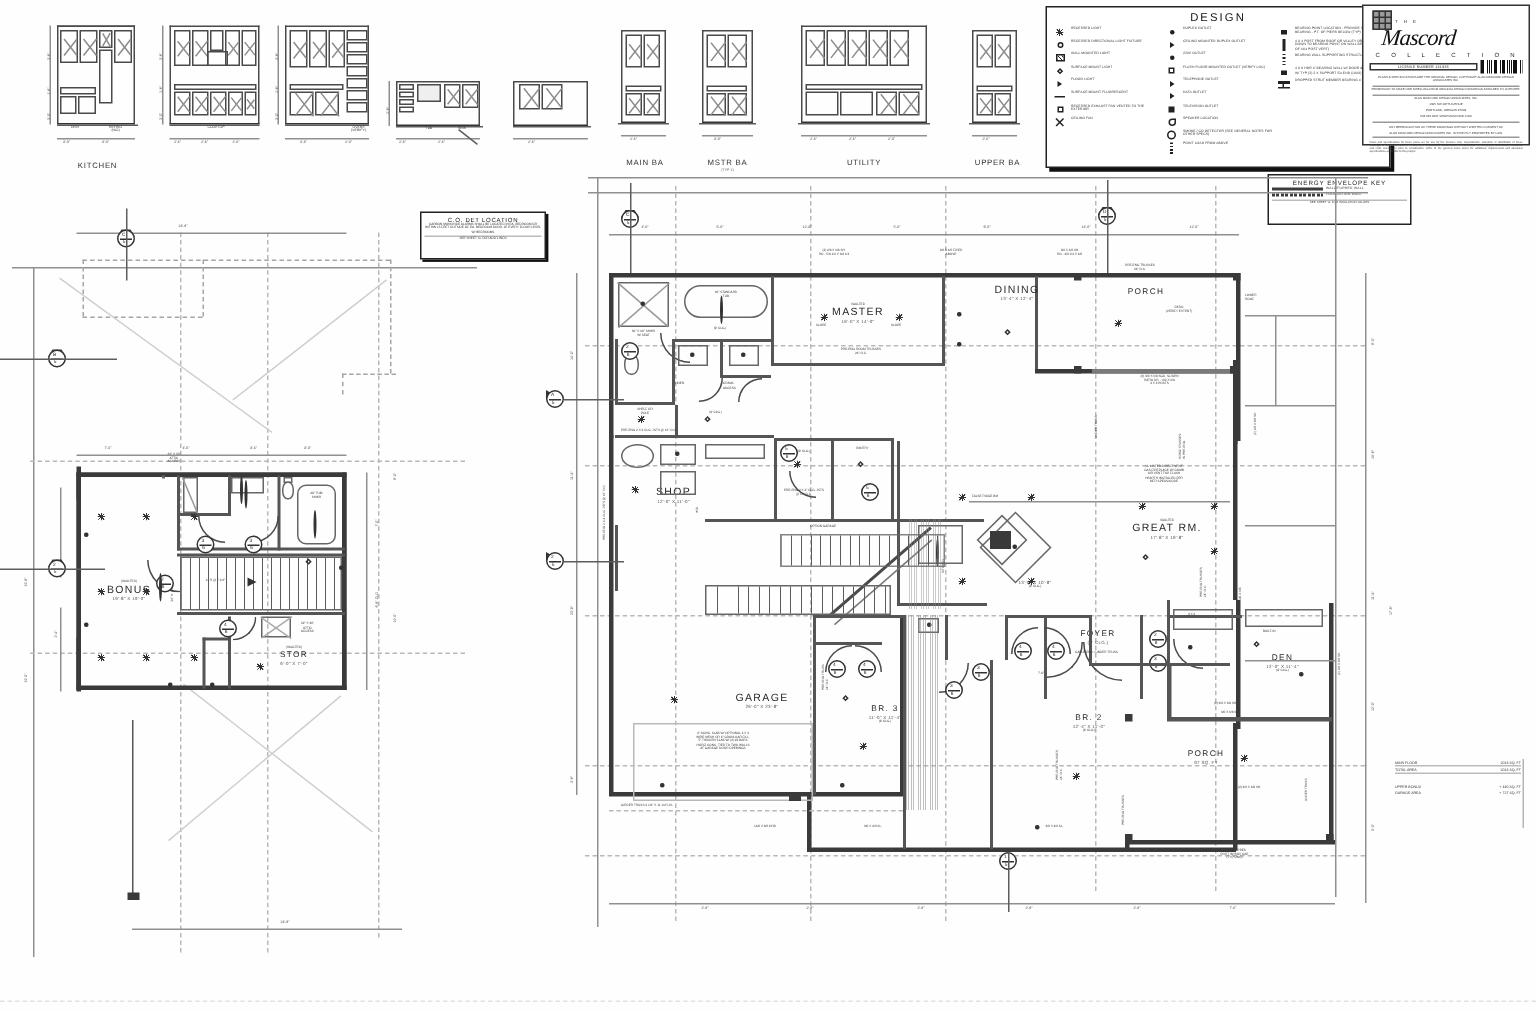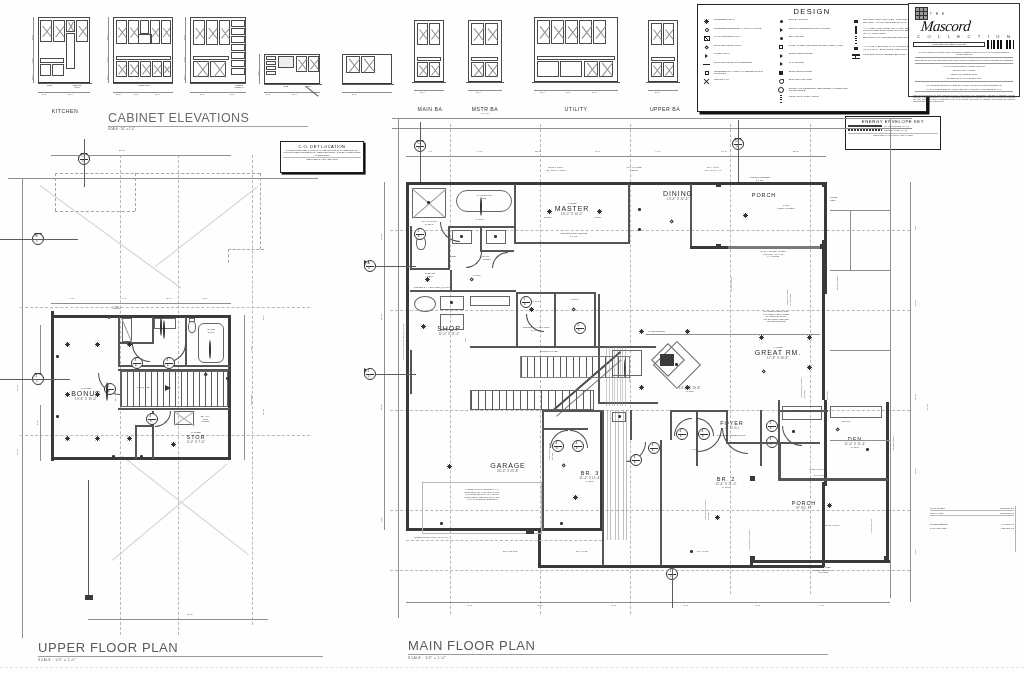--- a/index.html
+++ b/index.html
@@ -368,25 +368,20 @@
       <div class="dim" style="left:655px;top:91px;">2'-6"</div>
     </div>
 
     <div class="caplab t5 ctr" style="left:28px;top:108px;width:74px;letter-spacing:0.5px;font-size:5.2px;">KITCHEN</div>
     <div class="caplab t5 ctr" style="left:400px;top:106px;width:60px;letter-spacing:0.5px;font-size:5.2px;">MAIN BA</div>
     <div class="caplab t5 ctr" style="left:455px;top:106px;width:60px;letter-spacing:0.5px;font-size:5.2px;">MSTR BA</div>
     <div class="caplab ctr" style="left:455px;top:112px;width:60px;font-size:2.4px;color:#666;">(TYP 2)</div>
     <div class="caplab t5 ctr" style="left:546px;top:106px;width:60px;letter-spacing:0.5px;font-size:5.2px;">UTILITY</div>
     <div class="caplab t5 ctr" style="left:634px;top:106px;width:62px;letter-spacing:0.5px;font-size:5.2px;">UPPER BA</div>
 
-    <div class="abs" style="left:108px;top:111px;width:200px;">
-      <div class="t12 gry" style="letter-spacing:0.4px;">CABINET ELEVATIONS</div>
-      <div style="height:0;border-top:0.7px solid #a5a5a5;margin-top:0.5px;"></div>
-      <div style="font-size:3px;color:#666;margin-top:0.5px;">SCALE : 1/4" = 1'-0"</div>
-    </div>
   </div>
 
   <div id="legend">
     <div class="hdr">DESIGN</div>
     <div class="lgcols">
       <div class="lgcol">
         <div class="lgrow">
             <span class="lgsym">
               <span class="esym" style="position:relative;">
                 <span class="star"></span>
@@ -818,25 +813,20 @@
     </div>
     <div class="hl" style="left:0px;top:254px;width:70px;border-top-width:1.2px;"></div>
 
     <div class="vl" style="left:88px;top:355px;height:118px;border-left-width:1.6px;border-left-color:#555;"></div>
     <div class="wall" style="left:85px;top:470px;width:8px;height:5px;"></div>
 
     <div class="hl hl-thin" style="left:88px;top:494px;width:180px;"></div>
     <div class="dim ctr" style="left:170px;top:488px;width:40px;">24'-8"</div>
   </div>
 
-  <div class="plantitle" style="left:38px;top:640px;width:285px;">
-    <div class="pt">UPPER FLOOR PLAN</div>
-    <div class="rule"></div>
-    <div class="ps">SCALE : 1/4" = 1'-0"</div>
-  </div>
 
   <div class="abs" style="left:330px;top:110px;width:600px;height:525px;">
 
     <div class="hl hl-thin" style="left:62px;top:8px;width:520px;"></div>
     <div class="hl hl-thin" style="left:62px;top:18px;width:520px;"></div>
     <div class="vl vl-thin" style="left:68px;top:8px;height:500px;"></div>
     <div class="vl vl-thin" style="left:560px;top:8px;height:480px;"></div>
     <div class="vl vl-dd" style="left:120px;top:14px;height:490px;"></div>
     <div class="vl vl-dd" style="left:210px;top:14px;height:490px;"></div>
     <div class="vl vl-dd" style="left:300px;top:14px;height:490px;"></div>
@@ -1301,21 +1291,16 @@
     <div class="hl hl-thin" style="left:500px;top:240px;width:60px;"></div>
     <div class="hl hl-thin" style="left:500px;top:330px;width:60px;"></div>
     <div class="vl vl-thin" style="left:520px;top:100px;height:60px;"></div>
 
     <div class="note rot90" style="left:506px;top:180px;">(2) 2/8 X 6/8 SH.</div>
     <div class="note rot90" style="left:562px;top:340px;">(2) 2/8 X 6/8 SH.</div>
     <div class="note rot90" style="left:496px;top:290px;">3/0 X 6/8</div>
     <div class="note" style="left:500px;top:86px;">LOWER<br>ROOF</div>
   </div>
 
-  <div class="plantitle" style="left:408px;top:638px;width:420px;">
-    <div class="pt">MAIN FLOOR PLAN</div>
-    <div class="rule"></div>
-    <div class="ps">SCALE : 1/4" = 1'-0"</div>
-  </div>
 
   <div class="hl hl-dd" style="left:0;top:667px;width:1024px;opacity:.4;"></div>
 
 </div>
 
 </body></html>

